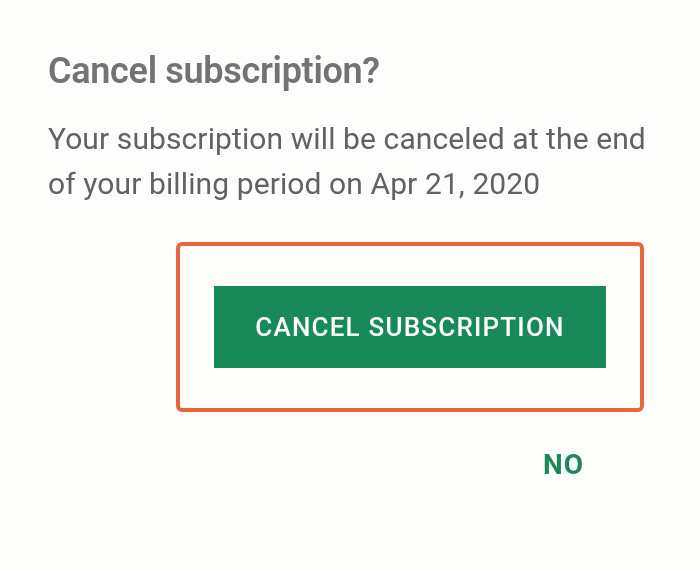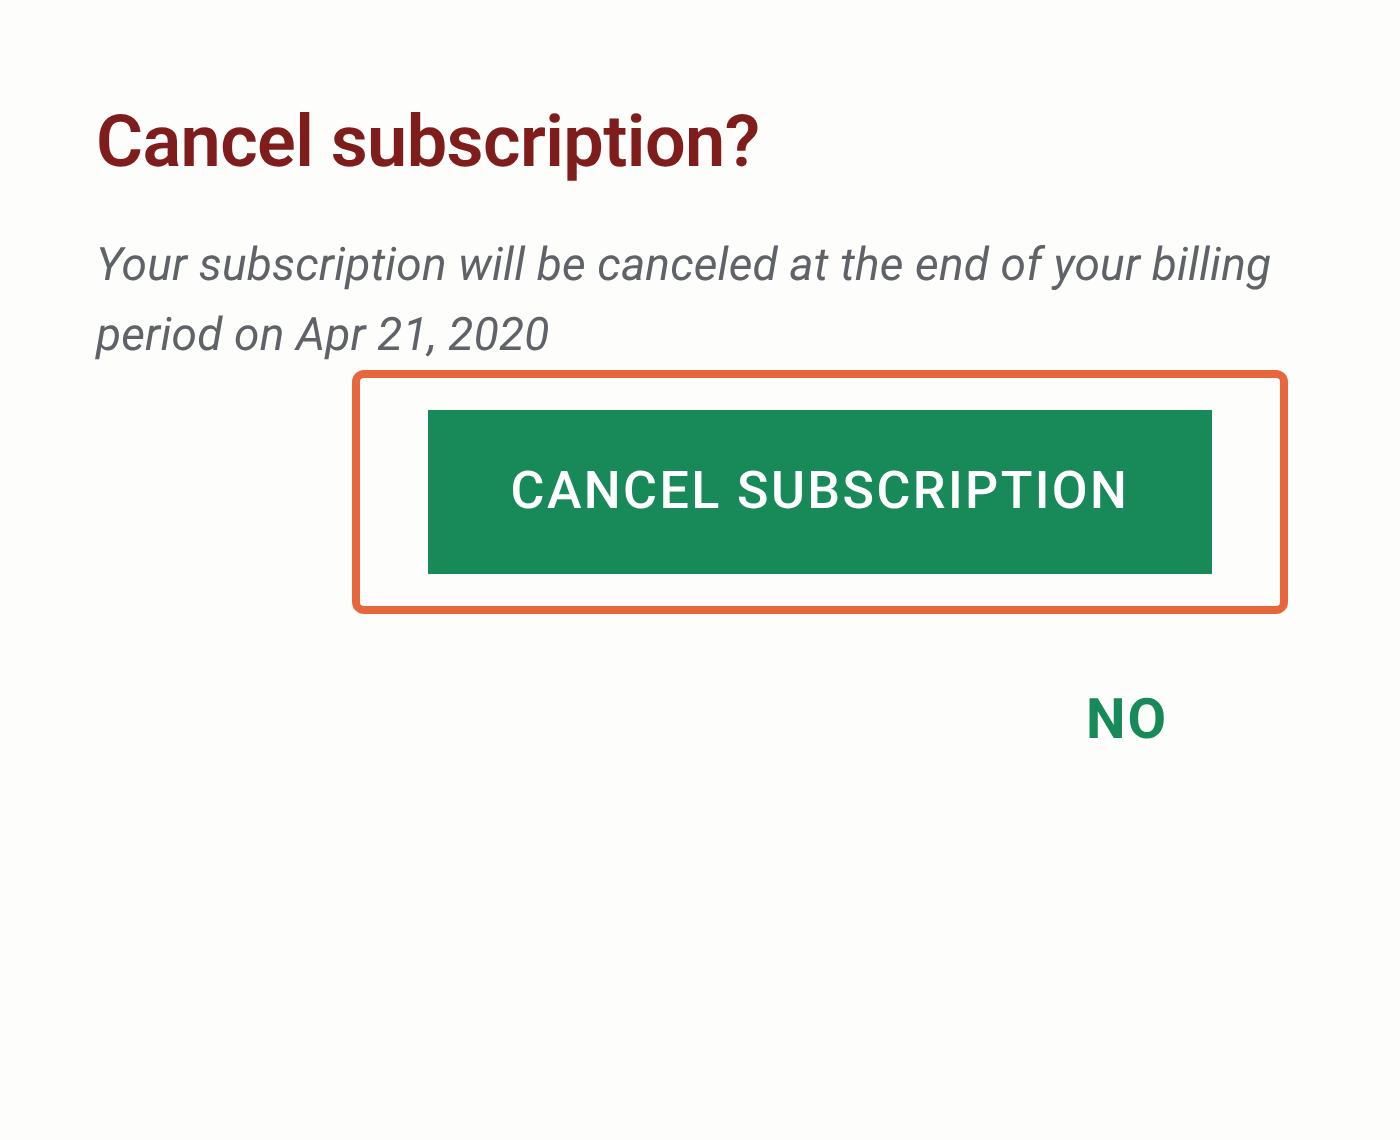--- a/index.html
+++ b/index.html
@@ -13,36 +13,36 @@
       width: 700px;
       height: 570px;
       position: relative;
     }
     .dialog {
       padding: 50px 48px 40px 48px;
     }
     .title {
       font-size: 36px;
       font-weight: 600;
-      color: #7f1d1d;
+      color: #737373;
       margin-bottom: 24px;
       letter-spacing: -0.3px;
     }
     .message {
-      font-size: 23px;
+      font-size: 30px;
       font-weight: 400;
       color: #5f6368;
       line-height: 1.5;
+      margin-bottom: 36px;
       letter-spacing: 0.1px;
-      font-style: italic;
     }
     .highlight-box {
       border: 4px solid #e8663c;
       border-radius: 6px;
-      padding: 16px 34px;
+      padding: 40px 34px;
       margin-left: 128px;
       margin-right: 8px;
       display: flex;
       justify-content: center;
     }
     .primary-btn {
       background: #0f9d58;
       background: #1a8e5f;
       color: #ffffff;
       border: none;

